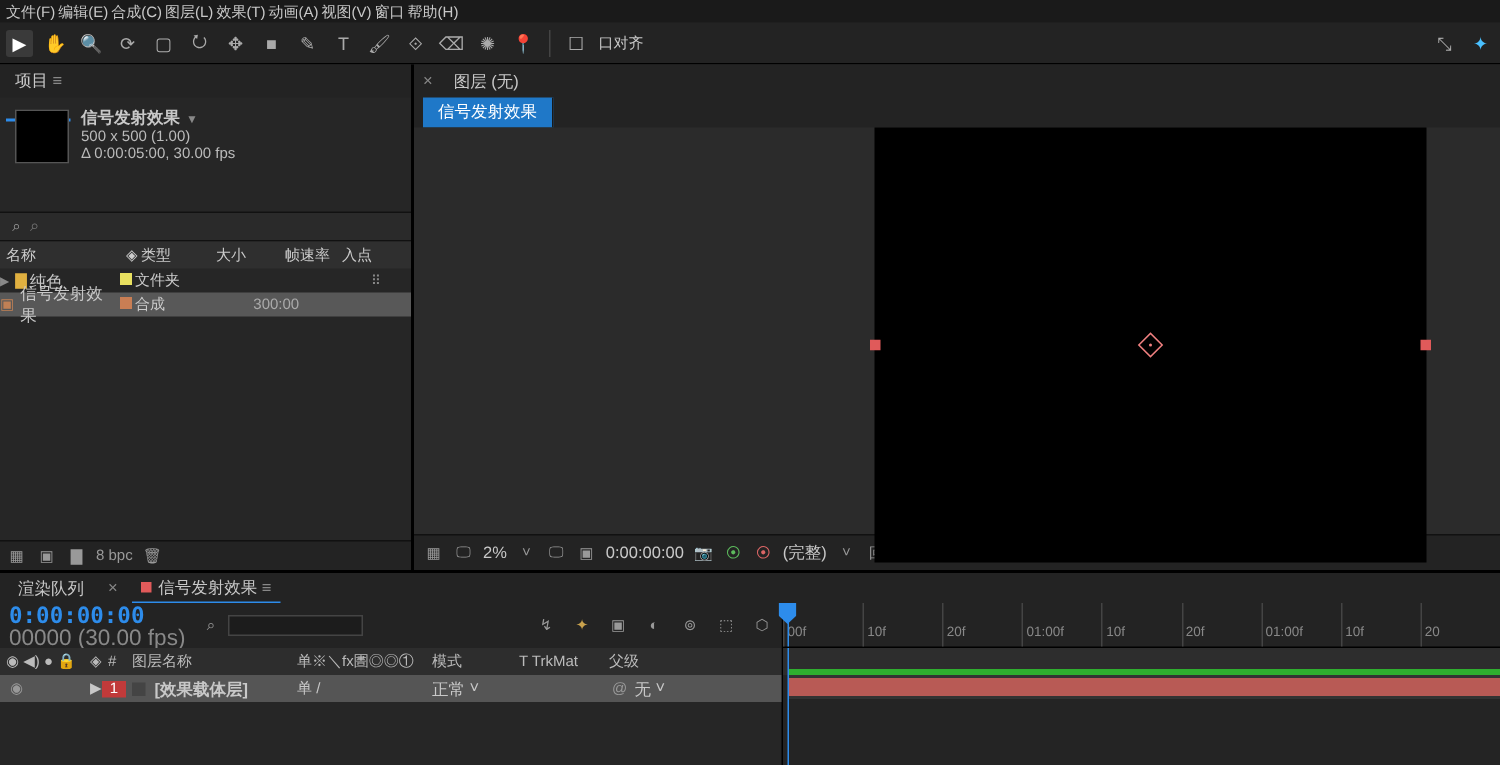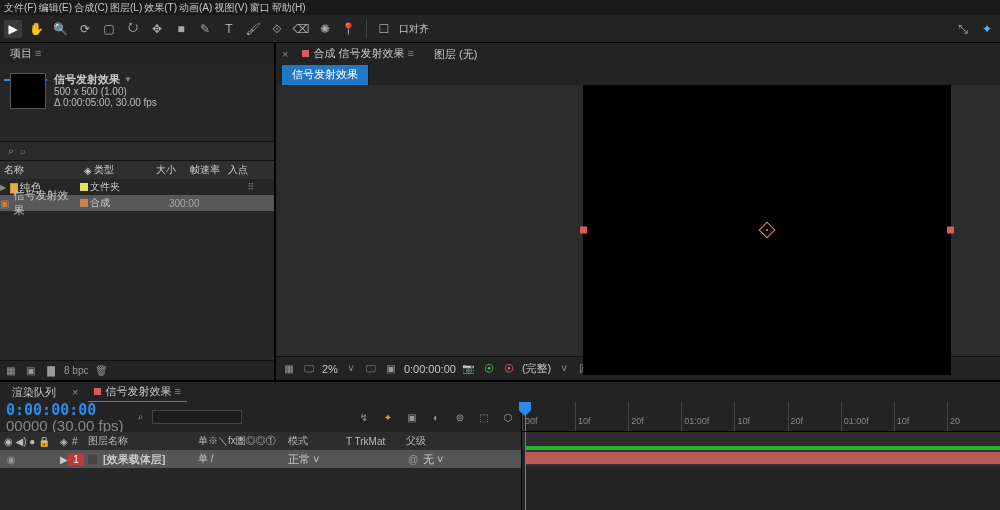--- a/index.html
+++ b/index.html
@@ -33,21 +33,21 @@
 .proj-thumb{width:36px;height:36px;background:#000;border:1px solid #555}
 .proj-meta div{font-size:10px;color:#bbb;line-height:1.15}
 .proj-meta .nm{font-weight:bold;color:#ddd;display:flex;align-items:center;gap:4px}
 
 .search-row{display:flex;height:20px;background:var(--bg2);border-top:1px solid #111;border-bottom:1px solid #111;align-items:center;padding:0 4px}
 
 .plh{display:flex;height:18px;background:#2f2f2f;align-items:center}
 .plh span{font-size:10px;color:#ccc;padding:0 4px}
 .plh .c1{flex:0 0 80px}
 .plh .c2{flex:0 0 50px}
-.plh .c3{flex:0 0 40px;text-align:right}
+.plh .c3{flex:0 0 40px;}
 .plh .c4{flex:0 0 44px;text-align:right}
 .plh .c5{flex:0 0 30px}
 
 .prow{display:flex;height:16px;align-items:center}
 .prow .r-name{flex:0 0 80px;display:flex;align-items:center;gap:2px;font-size:10px}
 .prow .r-type{flex:0 0 50px;font-size:10px;color:#ccc}
 .prow .r-fps{flex:0 0 40px;text-align:right;font-size:10px;color:#aaa}
 .prow .r-in{flex:0 0 44px;font-size:10px;color:#aaa}
 .prow .r-xtra{flex:0 0 30px;text-align:right;color:#888;font-size:9px}
 .swatch{width:8px;height:8px;display:inline-block}
@@ -206,21 +206,20 @@
         <span class="mini-ic">▣</span>
         <span class="mini-ic">▇</span>
         <span style="font-size:10px;color:#999">8 bpc</span>
         <span class="mini-ic">🗑</span>
       </div>
     </div>
 
     <div class="right">
       <div class="vtabs">
         <span style="color:#888">×</span>
-        <span class="ptab active"><span class="dot" style="display:inline-block;width:7px;height:7px;background:var(--red);margin-right:4px"></span><span>合成 信号发射效果</span> <span style="color:#888">≡</span></span>
         <span class="ptab">图层 (无)</span>
       </div>
       <div class="vsubtabs">
         <div class="vsubtab">信号发射效果</div>
       </div>
       <div class="viewer">
         <div class="canvas-wrap">
           <div class="canvas">
             <div class="handle l"></div>
             <div class="handle r"></div>

